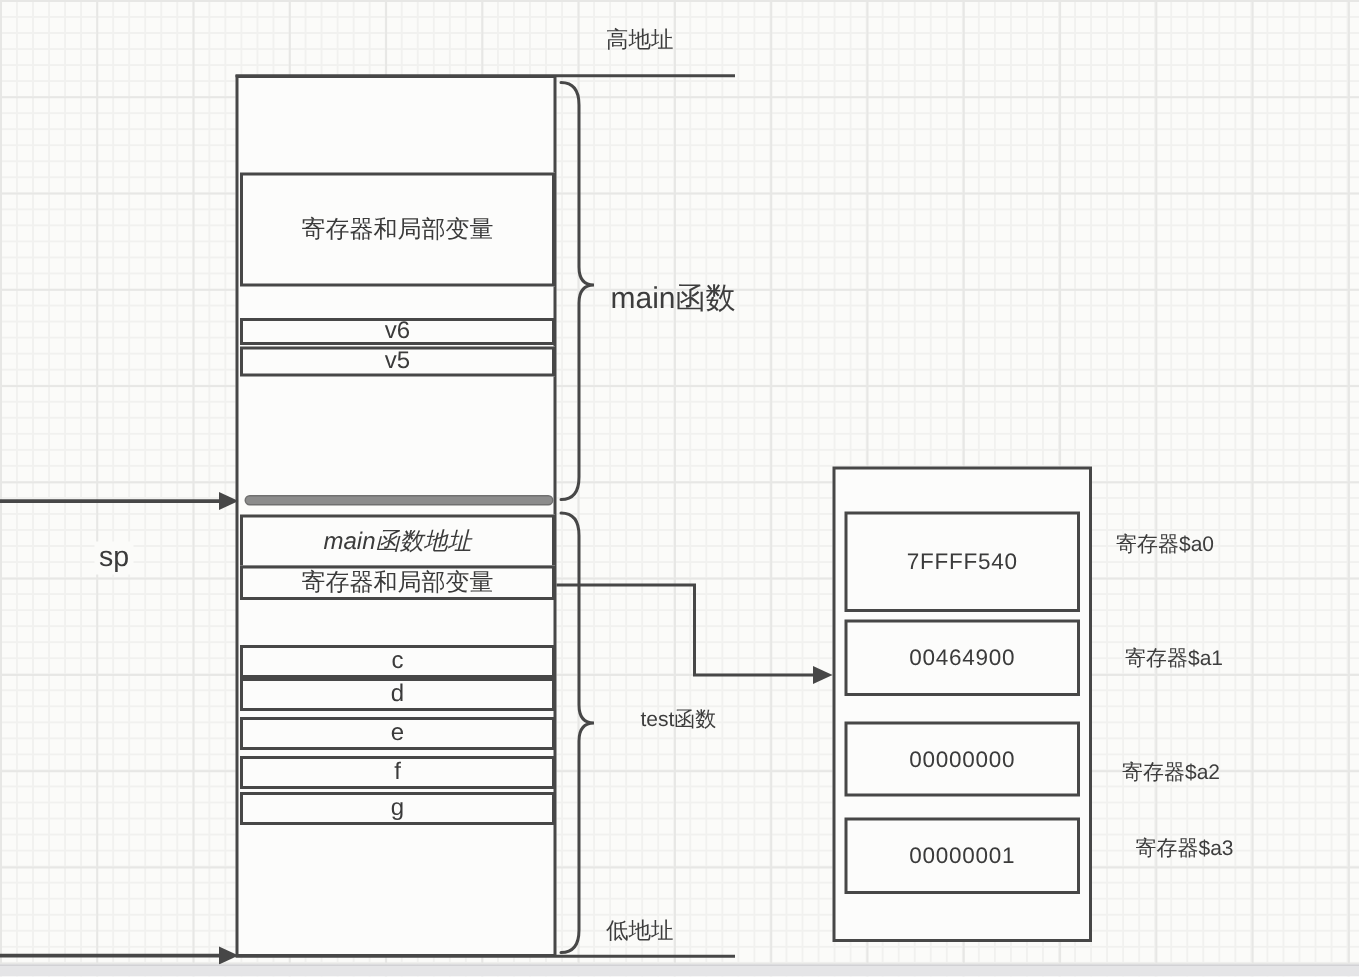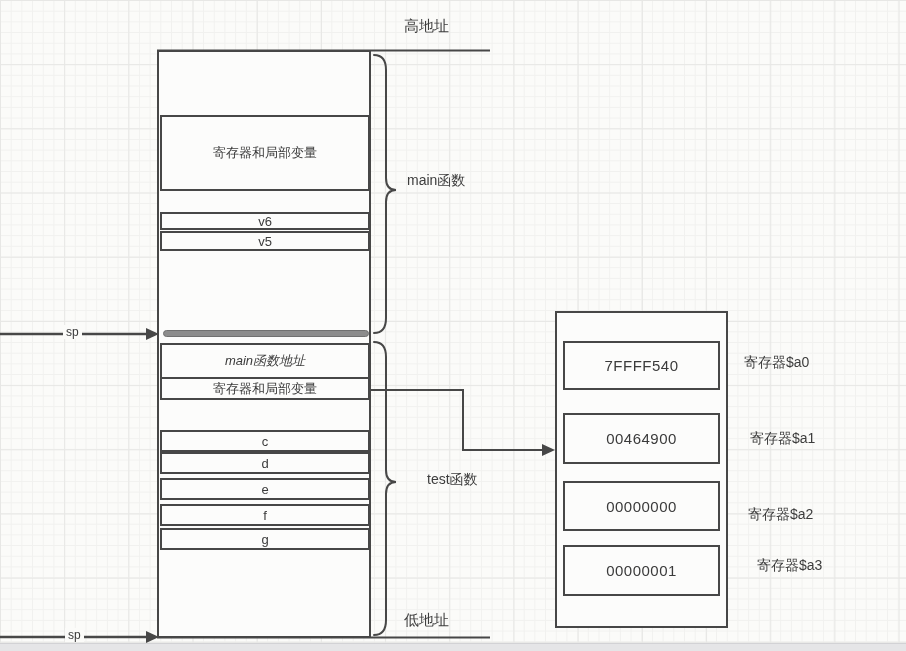--- a/index.html
+++ b/index.html
@@ -19,56 +19,56 @@
       linear-gradient(90deg,#f1f1ef 1px, transparent 1px);
     background-size:64.2px 64.2px,64.2px 64.2px,10.7px 10.7px,10.7px 10.7px;
   }
   .abs{position:absolute;}
   .box{
     position:absolute;
     background:#fcfcfb;
     border:2px solid #474747;
     box-sizing:border-box;
     display:flex;align-items:center;justify-content:center;
-    font-size:13px;color:#3b3b3b;
+    font-size:16px;color:#3b3b3b;
   }
   
   #stack-outline{left:157px;top:50px;width:214px;height:588px;background:#fcfcfb;border:2px solid #474747;box-sizing:border-box;}
   
   #sec-main-reglocal{left:160px;top:115px;width:210px;height:76px;}
   #row-v7{left:160px;top:191px;width:210px;height:20px;}
   #row-v6{left:160px;top:212px;width:210px;height:18px;}
   #row-v5{left:160px;top:231px;width:210px;height:20px;}
   #sp-bar{left:163px;top:330px;width:206px;height:7px;background:#8c8c8c;border:1px solid #707070;border-radius:4px;box-sizing:border-box;}
   #row-mainaddr{left:160px;top:343px;width:210px;height:36px;font-style:italic;}
   #sec-test-reglocal{left:160px;top:377px;width:210px;height:23px;}
   #row-c{left:160px;top:430px;width:210px;height:22px;}
   #row-d{left:160px;top:452px;width:210px;height:22px;}
   #row-e{left:160px;top:478px;width:210px;height:22px;}
   #row-f{left:160px;top:504px;width:210px;height:22px;}
   #row-g{left:160px;top:528px;width:210px;height:22px;}
   
   #reg-container{left:555px;top:311px;width:173px;height:317px;background:#fcfcfb;border:2px solid #474747;box-sizing:border-box;}
   .regbox{left:563px;width:157px;font-size:15px;letter-spacing:.5px;}
-  #reg-a0{top:341px;height:49px;}
+  #reg-a0{top:341px;height:67px;}
   #reg-a1{top:413px;height:51px;}
   #reg-a2{top:481px;height:50px;text-align:center;}
   #reg-a3{top:545px;height:51px;}
   .reg-label{position:absolute;font-size:14px;color:#3d3d3d;white-space:nowrap;}
   #reg-a0-label{left:744px;top:354px;}
   #reg-a1-label{left:750px;top:430px;}
   #reg-a2-label{left:748px;top:506px;}
   #reg-a3-label{left:757px;top:557px;}
   
   .lbl{position:absolute;font-size:15px;color:#3d3d3d;white-space:nowrap;}
   #lbl-high{left:404px;top:17px;font-family:Liberation Mono, monospace;}
   #lbl-low{left:404px;top:611px;}
-  #lbl-main{left:407px;top:172px;font-size:14px;}
+  #lbl-main{left:407px;top:185px;font-size:20px;}
   #lbl-test{left:427px;top:471px;font-size:14px;}
-  .sp-lbl{position:absolute;font-size:12px;color:#3b3b3b;background:#fbfbf9;padding:0 3px;}
+  .sp-lbl{position:absolute;font-size:19px;color:#3b3b3b;background:#fbfbf9;padding:0 3px;margin-top:36px;}
   #sp-top-label{left:63px;top:325px;}
   #sp-bottom-label{left:65px;top:628px;}
   
   #lines{position:absolute;left:0;top:0;width:906px;height:651px;pointer-events:none;}
   
   #bottom-strip{left:0;top:643px;width:906px;height:8px;background:#e5e5e7;border-top:1px solid #d2d2d5;box-sizing:border-box;}
 </style>
 </head>
 <body>
 

